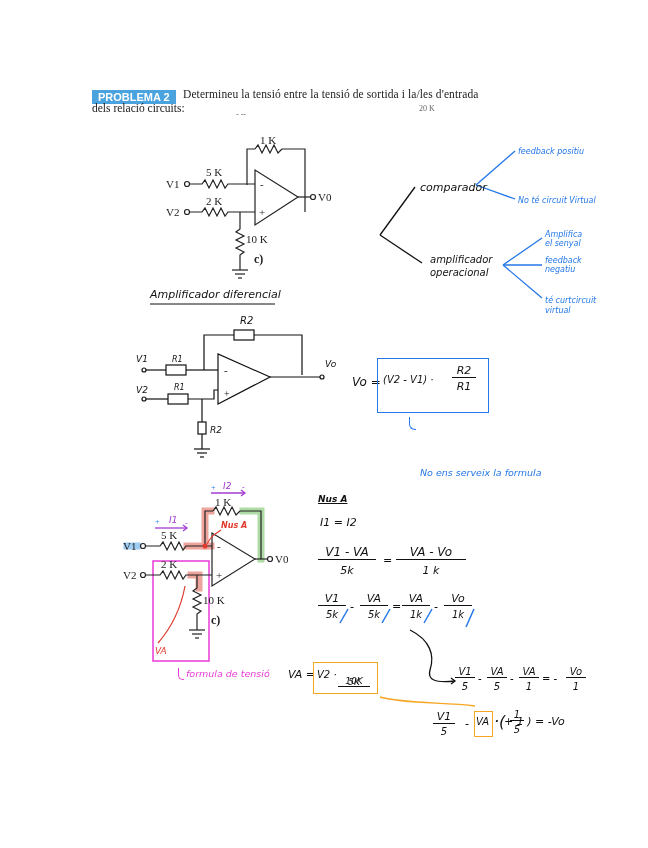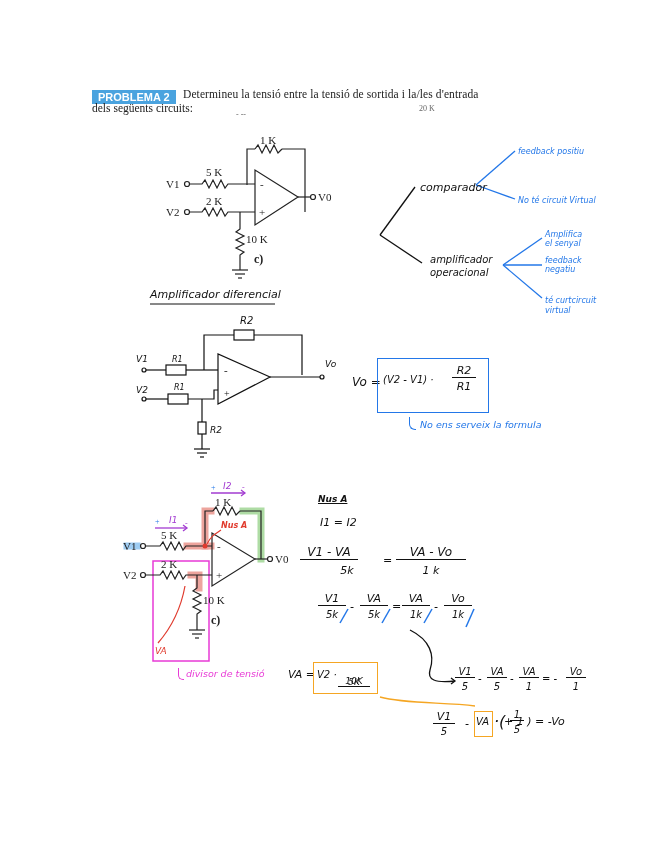--- a/index.html
+++ b/index.html
@@ -3,31 +3,31 @@
 <meta charset="utf-8">
 <style>
   html, body { margin:0; padding:0; background:#ffffff; }
   body { width:648px; height:848px; position:relative; overflow:hidden; font-family:"Liberation Serif", serif; }
   .abs { position:absolute; }
   .hdr-badge { position:absolute; left:92px; top:90px; width:84px; height:14px; background:#4aa3df; color:#fff; font-family:"Liberation Sans", sans-serif; font-weight:bold; font-size:11px; line-height:14px; padding-left:6px; box-sizing:border-box; }
   .hdr-text { position:absolute; left:183px; top:88px; font-size:11.5px; color:#222; letter-spacing:0.1px; }
   .hdr-text2 { position:absolute; left:92px; top:102px; font-size:11.5px; color:#222; }
   .faint { position:absolute; font-size:8px; color:#666; }
   .hand { font-family:"DejaVu Sans", sans-serif; font-style:italic; }
-  .blue { color:#2377e8; }
+  .blue { color:#2377e8;margin-top:48px; }
   .black { color:#111; }
   .pink { color:#e83ad6; }
   svg text { font-family:"Liberation Serif", serif; }
 </style>
 </head>
 <body>
 
 <div class="hdr-badge">PROBLEMA 2</div>
 <div class="hdr-text">Determineu la tensió entre la tensió de sortida i la/les d'entrada</div>
-<div class="hdr-text2">dels següents circuits:</div>
+<div class="hdr-text2">dels relació circuits:</div>
 <div class="faint" style="left:236px;top:110px;">- --</div>
 <div class="faint" style="left:419px;top:104px;">20 K</div>
 
 <svg class="abs" style="left:150px;top:125px;" width="210" height="160">
   <g stroke="#222" stroke-width="1.2" fill="none">
 
     <polyline points="97,60 97,24 105,24"></polyline>
     <polyline points="105,24 108,20 112,28 116,20 120,28 124,20 128,28 132,24"></polyline>
     <polyline points="132,24 155,24 155,87"></polyline>
 
@@ -181,21 +181,21 @@
   <text x="8" y="101" font-size="11" fill="#222">V2</text>
   <text x="160" y="85" font-size="11" fill="#222">V0</text>
   <text x="102" y="72" font-size="11" fill="#222">-</text>
   <text x="101" y="101" font-size="11" fill="#222">+</text>
   <text x="96" y="146" font-size="12" font-weight="bold" fill="#222">c)</text>
 </svg>
 
 <div class="abs hand black" style="left:318px;top:494px;font-size:9px;font-weight:bold;text-decoration:underline;">Nus A</div>
 <div class="abs hand black" style="left:320px;top:516px;font-size:11px;">I1 = I2</div>
 
-<div class="abs hand black" style="left:300px;top:545px;width:58px;text-align:center;font-size:12px;border-bottom:1.3px solid #111;">V1 - VA</div>
+<div class="abs hand black" style="left:318px;top:545px;width:58px;text-align:center;font-size:12px;border-bottom:1.3px solid #111;">V1 - VA</div>
 <div class="abs hand black" style="left:318px;top:564px;width:58px;text-align:center;font-size:11px;">5k</div>
 <div class="abs hand black" style="left:383px;top:554px;font-size:11px;">=</div>
 <div class="abs hand black" style="left:396px;top:545px;width:70px;text-align:center;font-size:12px;border-bottom:1.3px solid #111;">VA - Vo</div>
 <div class="abs hand black" style="left:396px;top:564px;width:70px;text-align:center;font-size:11px;">1 k</div>
 
 <div class="abs hand black" style="left:318px;top:592px;width:28px;text-align:center;font-size:11px;border-bottom:1.3px solid #111;">V1</div>
 <div class="abs hand black" style="left:318px;top:609px;width:28px;text-align:center;font-size:10px;">5k</div>
 <div class="abs hand black" style="left:350px;top:600px;font-size:11px;">-</div>
 <div class="abs hand black" style="left:360px;top:592px;width:28px;text-align:center;font-size:11px;border-bottom:1.3px solid #111;">VA</div>
 <div class="abs hand black" style="left:360px;top:609px;width:28px;text-align:center;font-size:10px;">5k</div>
@@ -213,21 +213,21 @@
     <line x1="148" y1="22" x2="156" y2="4"></line>
   </g>
 </svg>
 
 <svg class="abs" style="left:405px;top:625px;" width="60" height="65">
   <path d="M5,5 C25,15 30,30 25,45 C22,55 30,58 50,56" stroke="#111" stroke-width="1.3" fill="none"></path>
   <polyline points="46,53 50,56 46,59" stroke="#111" stroke-width="1.3" fill="none"></polyline>
 </svg>
 
 <div class="abs" style="left:178px;top:668px;width:5px;height:11px;border-left:1.5px solid #e83ad6;border-bottom:1.5px solid #e83ad6;border-bottom-left-radius:5px;"></div>
-<div class="abs hand pink" style="left:186px;top:668px;font-size:9.5px;">divisor de tensió</div>
+<div class="abs hand pink" style="left:186px;top:668px;font-size:9.5px;">formula de tensió</div>
 <div class="abs hand black" style="left:288px;top:668px;font-size:11px;">VA =</div>
 <div class="abs" style="left:313px;top:662px;width:63px;height:30px;border:1.5px solid #f5a623;"></div>
 <div class="abs hand black" style="left:317px;top:669px;font-size:10px;">V2 ·</div>
 <div class="abs hand black" style="left:338px;top:676px;width:32px;text-align:center;font-size:9px;border-bottom:1px solid #111;">10K</div>
 <div class="abs hand black" style="left:338px;top:677px;width:32px;text-align:center;font-size:9px;">5K</div>
 <svg class="abs" style="left:375px;top:692px;" width="110" height="20">
   <path d="M5,5 C30,12 70,10 100,14" stroke="#f5a623" stroke-width="1.3" fill="none"></path>
 </svg>
 
 <div class="abs hand black" style="left:455px;top:666px;width:20px;text-align:center;font-size:10px;border-bottom:1.2px solid #111;">V1</div>

